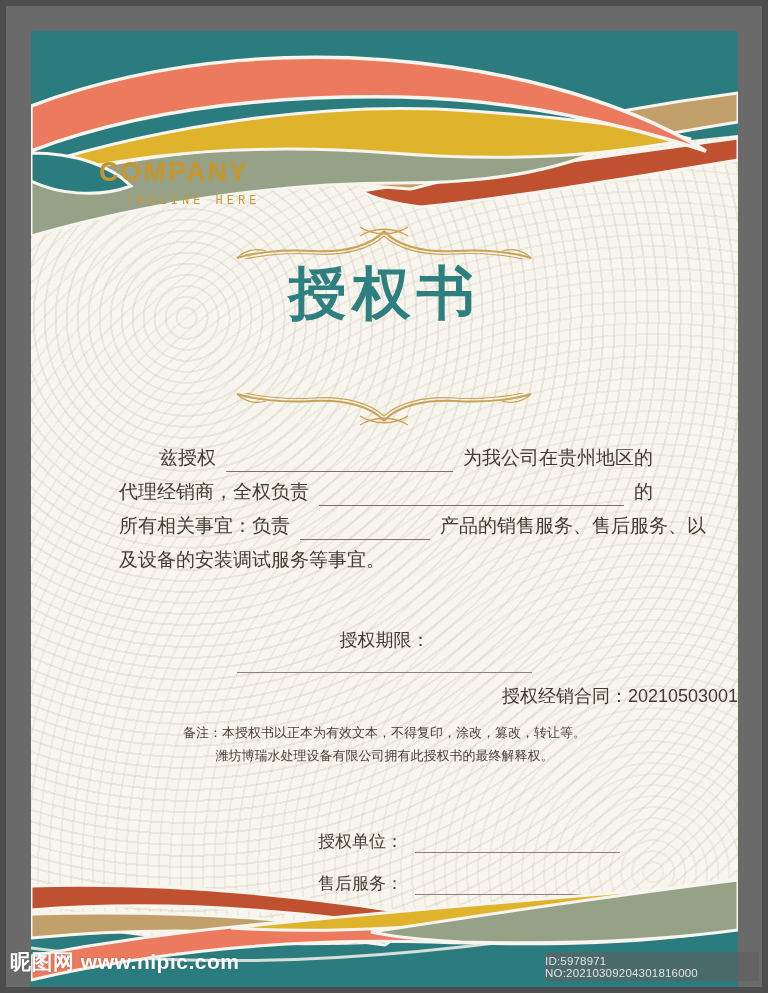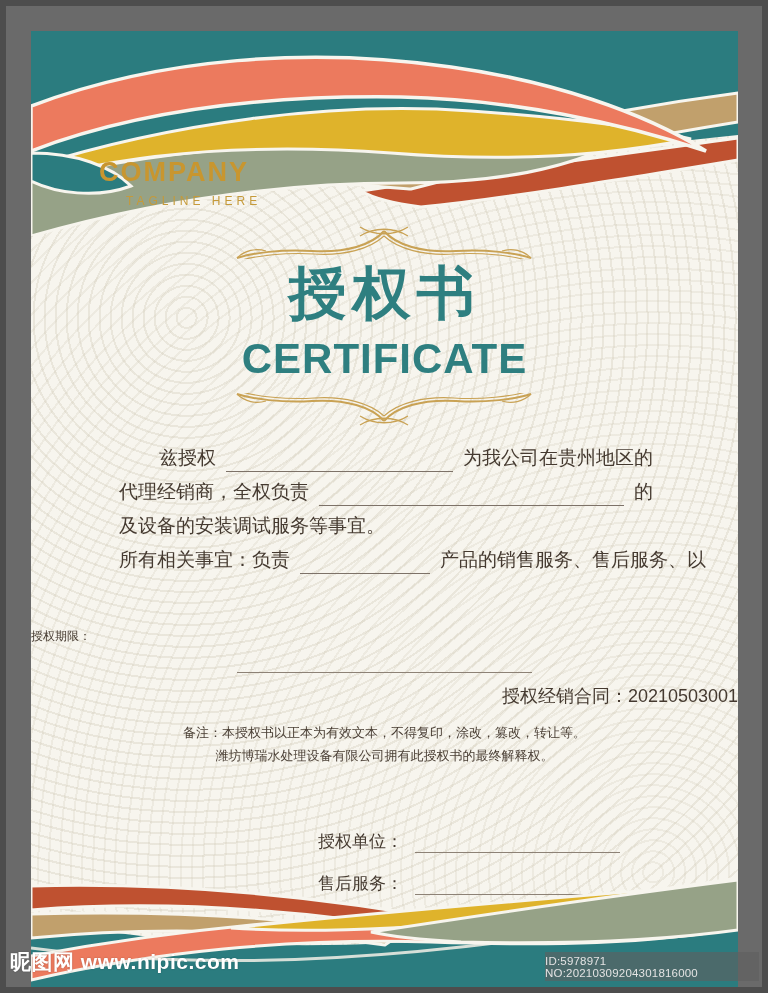--- a/index.html
+++ b/index.html
@@ -16,40 +16,40 @@
       repeating-radial-gradient(circle at 22% 30%, rgba(203,196,176,0) 0 9px, rgba(203,196,176,.30) 9px 11px),
       repeating-radial-gradient(circle at 88% 88%, rgba(203,196,176,0) 0 9px, rgba(203,196,176,.22) 9px 11px);
     overflow:hidden;
   }
   .banner{position:absolute;left:0;width:707px;display:block;}
   .banner.top{top:0;height:205px;}
   .banner.bottom{top:821px;height:135px;}
 
   .logo{position:absolute;left:68px;top:126px;color:#c8962f;}
   .logo .name{font-size:27px;font-weight:bold;letter-spacing:2px;}
-  .logo .tagline{font-size:12px;letter-spacing:4px;margin-top:6px;margin-left:27px;color:#c59a3a;}
+  .logo .tagline{font-size:12px;letter-spacing:4px;margin-top:6px;margin-left:27px;color:#c59a3a;font-family:Liberation Mono, monospace;}
 
   .flourish{position:absolute;left:203px;width:300px;height:34px;}
   .flourish.f-top{top:194px;}
   .flourish.f-bottom{top:362px;transform:scaleY(-1);}
 
   .title-zh{position:absolute;left:0;top:224px;width:707px;text-align:center;
     font-size:58px;font-weight:bold;color:#2e7f80;letter-spacing:6px;}
   .title-en{position:absolute;left:0;top:304px;width:707px;text-align:center;
     font-size:42px;font-weight:bold;color:#2e7f80;letter-spacing:1px;}
 
   .body-text{position:absolute;left:88px;top:410px;width:534px;
     font-size:19px;color:#453a30;line-height:34px;}
   .body-row{display:flex;align-items:center;white-space:nowrap;height:34px;}
   .body-row .indent{width:40px;flex:none;}
   .blank{border-bottom:1.5px solid #7d7268;height:26px;flex:1 1 auto;margin:0 10px;}
   .blank.fixed{flex:0 0 130px;}
 
-  .period-label{position:absolute;left:0;top:597px;width:707px;
-    font-size:12px;color:#453a30;}
+  .period-label{position:absolute;left:0;top:597px;width:707px;text-align:center;
+    font-size:18px;color:#453a30;}
   .period-line{position:absolute;left:206px;top:641px;width:295px;border-bottom:1.5px solid #8d8276;}
   .contract-row{position:absolute;left:0;top:653px;width:707px;text-align:right;
     font-size:18px;color:#453a30;}
 
   .notes{position:absolute;left:0;top:690px;width:707px;text-align:center;
     font-size:13px;line-height:23px;color:#4a3f35;}
 
   .sig-block{position:absolute;left:287px;top:796px;width:320px;color:#453a30;text-align:right;}
   .sig-row{display:flex;align-items:flex-end;height:26px;margin-bottom:16px;font-size:17px;white-space:nowrap;}
   .sig-line{border-bottom:1.5px solid #8d8276;width:205px;height:22px;margin-left:12px;flex:none;}
@@ -94,21 +94,20 @@
           <path d="M297,33 C289,25 278,23 268,26"></path>
         </g>
         <g stroke-width="1.4">
           <path d="M126,2 C140,11 160,11 174,2"></path>
           <path d="M126,11 C140,2 160,2 174,11"></path>
         </g>
       </g>
     </svg>
 
     <div class="title-zh">授权书</div>
-    <div class="title-en">CERTIFICATE</div>
 
     <svg class="flourish f-bottom" viewBox="0 0 300 34">
       <g stroke="#c9a254" fill="none">
         <g stroke-width="2">
           <path d="M150,6 C138,20 112,28 78,26 C48,24 18,28 3,33"></path>
           <path d="M150,6 C162,20 188,28 222,26 C252,24 282,28 297,33"></path>
         </g>
         <g stroke-width="1.1">
           <path d="M150,11 C136,24 110,31 80,29 C52,27 22,31 8,35"></path>
           <path d="M150,11 C164,24 190,31 220,29 C248,27 278,31 292,35"></path>
@@ -128,26 +127,26 @@
         <span>兹授权</span>
         <span class="blank"></span>
         <span>为我公司在贵州地区的</span>
       </div>
       <div class="body-row">
         <span>代理经销商，全权负责</span>
         <span class="blank"></span>
         <span>的</span>
       </div>
       <div class="body-row">
-        <span>及设备的安装调试服务等事宜。</span>
-      </div>
-      <div class="body-row">
         <span>所有相关事宜：负责</span>
         <span class="blank fixed"></span>
         <span>产品的销售服务、售后服务、以</span>
+      </div>
+      <div class="body-row">
+        <span>及设备的安装调试服务等事宜。</span>
       </div>
     </div>
 
     <div class="period-label">授权期限：</div>
     <div class="period-line"></div>
     <div class="contract-row">
       <span>授权经销合同：</span><span>20210503001</span>
     </div>
 
     <div class="notes">

